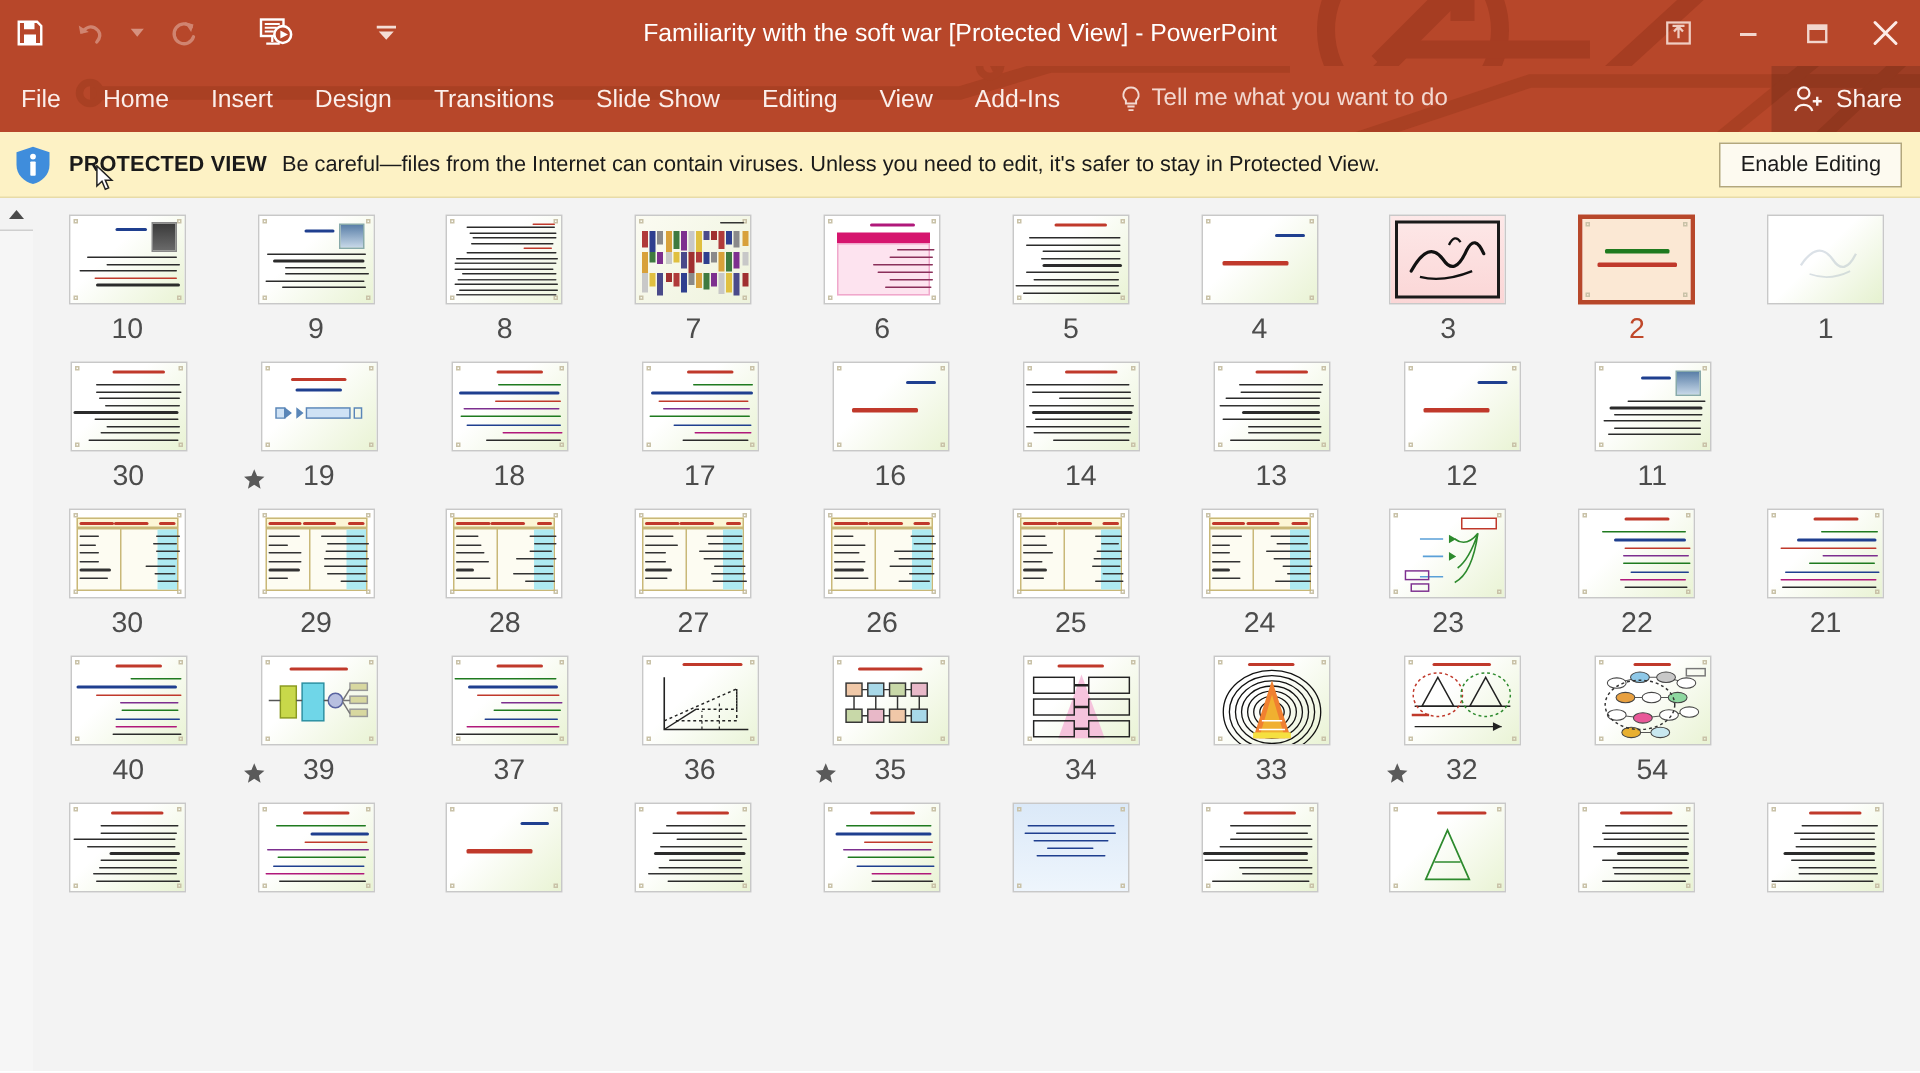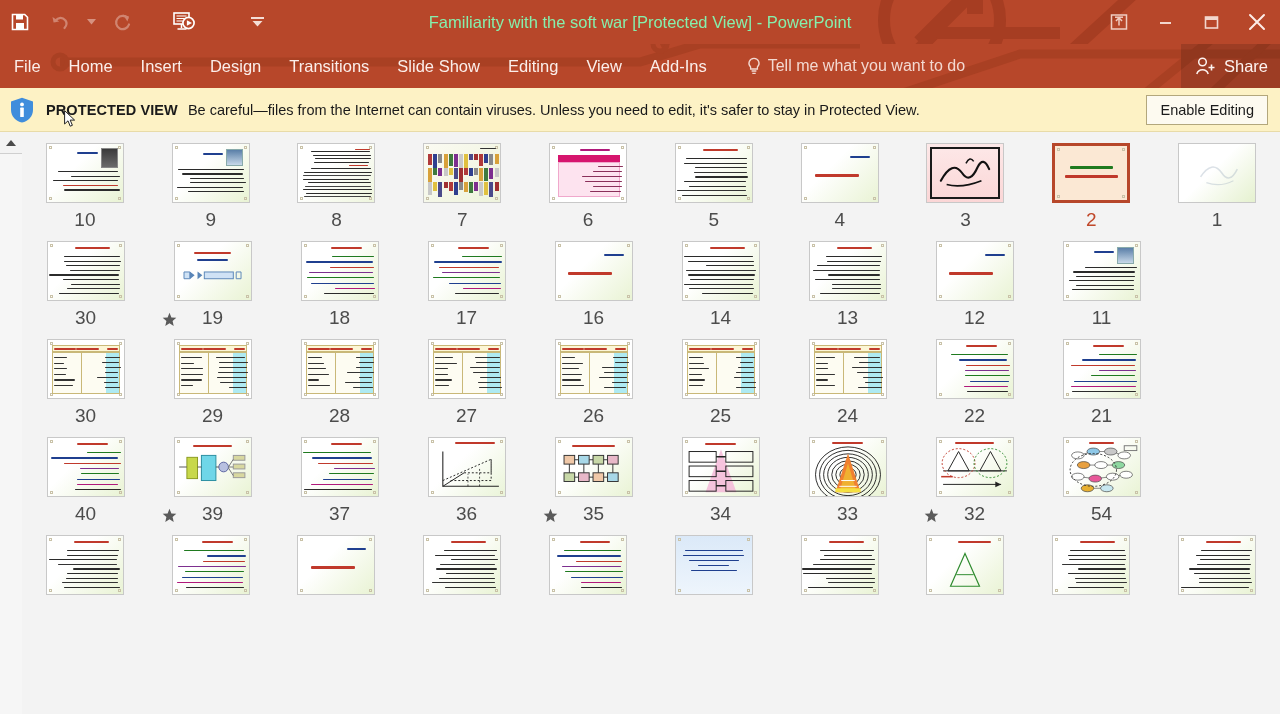--- a/index.html
+++ b/index.html
@@ -28,21 +28,21 @@
     display: flex; align-items: center; justify-content: center;
     cursor: pointer;
   }
   .qat-btn.dim { opacity: 0.45; }
   .qat-caret { width: 22px; height: 40px; display:flex; align-items:center; justify-content:center; opacity:.55; cursor:pointer;}
   .qat-more { width: 30px; height: 40px; display:flex; align-items:center; justify-content:center; cursor:pointer;}
   .win-title {
     position: absolute; left: 0; right: 0; top: 0;
     height: 44px; line-height: 44px;
     text-align: center;
-    color: #86efac; font-size: 16.5px;
+    color: #ffffff; font-size: 16.5px;
     pointer-events: none;
     white-space: nowrap;
   }
   .win-ctrls { position: absolute; right: 0; top: 0; height: 44px; display: flex; align-items: center; }
   .win-btn {
     width: 46px; height: 34px;
     display: flex; align-items: center; justify-content: center;
     cursor: pointer;
   }
 
@@ -998,20 +998,42 @@
           </div>
         </div>
         <div class="slide-cell">
           <div class="thumb-wrap">
             <div class="thumb">
               <div class="t-bg" style="background: linear-gradient(135deg, rgb(255, 255, 255) 38%, rgb(233, 243, 212) 100%);"></div>
               <div class="t-corner" style="left: 2px; top: 2px;"></div>
               <div class="t-corner" style="right: 2px; top: 2px;"></div>
               <div class="t-corner" style="left: 2px; bottom: 2px;"></div>
               <div class="t-corner" style="right: 2px; bottom: 2px;"></div>
+              <div class="t-box" style="right: 5px; top: 5px; width: 24px; height: 8px; border: 1px solid rgb(192, 57, 43); background: rgb(255, 255, 255);"></div>
+              <svg viewBox="0 0 78 60" style="position: absolute; inset: 0px; width: 100%; height: 100%;">
+                <path d="M60 16 Q52 26 44 20 M60 16 Q54 34 46 40 M60 16 Q56 44 44 50" fill="none" stroke="#2d8a2d" stroke-width="1.1"></path>
+                <path d="M20 20h16 M22 32h14 M20 46h16" stroke="#5aa0d8" stroke-width="1.1"></path>
+                <path d="M40 17l5 3l-5 3z M40 29l5 3l-5 3z" fill="#2d8a2d"></path>
+                <rect x="10" y="42" width="16" height="6" fill="none" stroke="#7d2f8f"></rect>
+                <rect x="14" y="51" width="12" height="5" fill="none" stroke="#7d2f8f"></rect>
+              </svg>
+            </div>
+          </div>
+          <div class="numrow">
+            <div class="slide-num">23</div>
+          </div>
+        </div>
+        <div class="slide-cell">
+          <div class="thumb-wrap">
+            <div class="thumb">
+              <div class="t-bg" style="background: linear-gradient(135deg, rgb(255, 255, 255) 38%, rgb(233, 243, 212) 100%);"></div>
+              <div class="t-corner" style="left: 2px; top: 2px;"></div>
+              <div class="t-corner" style="right: 2px; top: 2px;"></div>
+              <div class="t-corner" style="left: 2px; bottom: 2px;"></div>
+              <div class="t-corner" style="right: 2px; bottom: 2px;"></div>
               <div class="t-line" style="right: 16px; top: 5px; width: 40%; height: 2.2px; background: rgb(192, 57, 43);"></div>
               <div class="t-line" style="width: 74.7629%; top: 14px; background: rgb(31, 122, 31); right: 6.30698%;"></div>
               <div class="t-line" style="width: 63.1395%; top: 19.3px; background: rgb(31, 63, 143); right: 6.89659%;"></div>
               <div class="t-line" style="width: 57.4591%; top: 24.6px; background: rgb(192, 57, 43); right: 3.58439%;"></div>
               <div class="t-line" style="width: 57.4994%; top: 29.9px; background: rgb(125, 47, 143); right: 4.84696%;"></div>
               <div class="t-line" style="width: 59.2522%; top: 35.2px; background: rgb(31, 122, 31); right: 3.21579%;"></div>
               <div class="t-line" style="width: 50.9746%; top: 40.5px; background: rgb(31, 63, 143); right: 4.81141%;"></div>
               <div class="t-line" style="width: 57.8873%; top: 45.8px; background: rgb(176, 24, 122); right: 6.50313%;"></div>
               <div class="t-line" style="width: 55.0794%; top: 51.1px; background: rgb(43, 43, 43); right: 5.38702%;"></div>
             </div>

